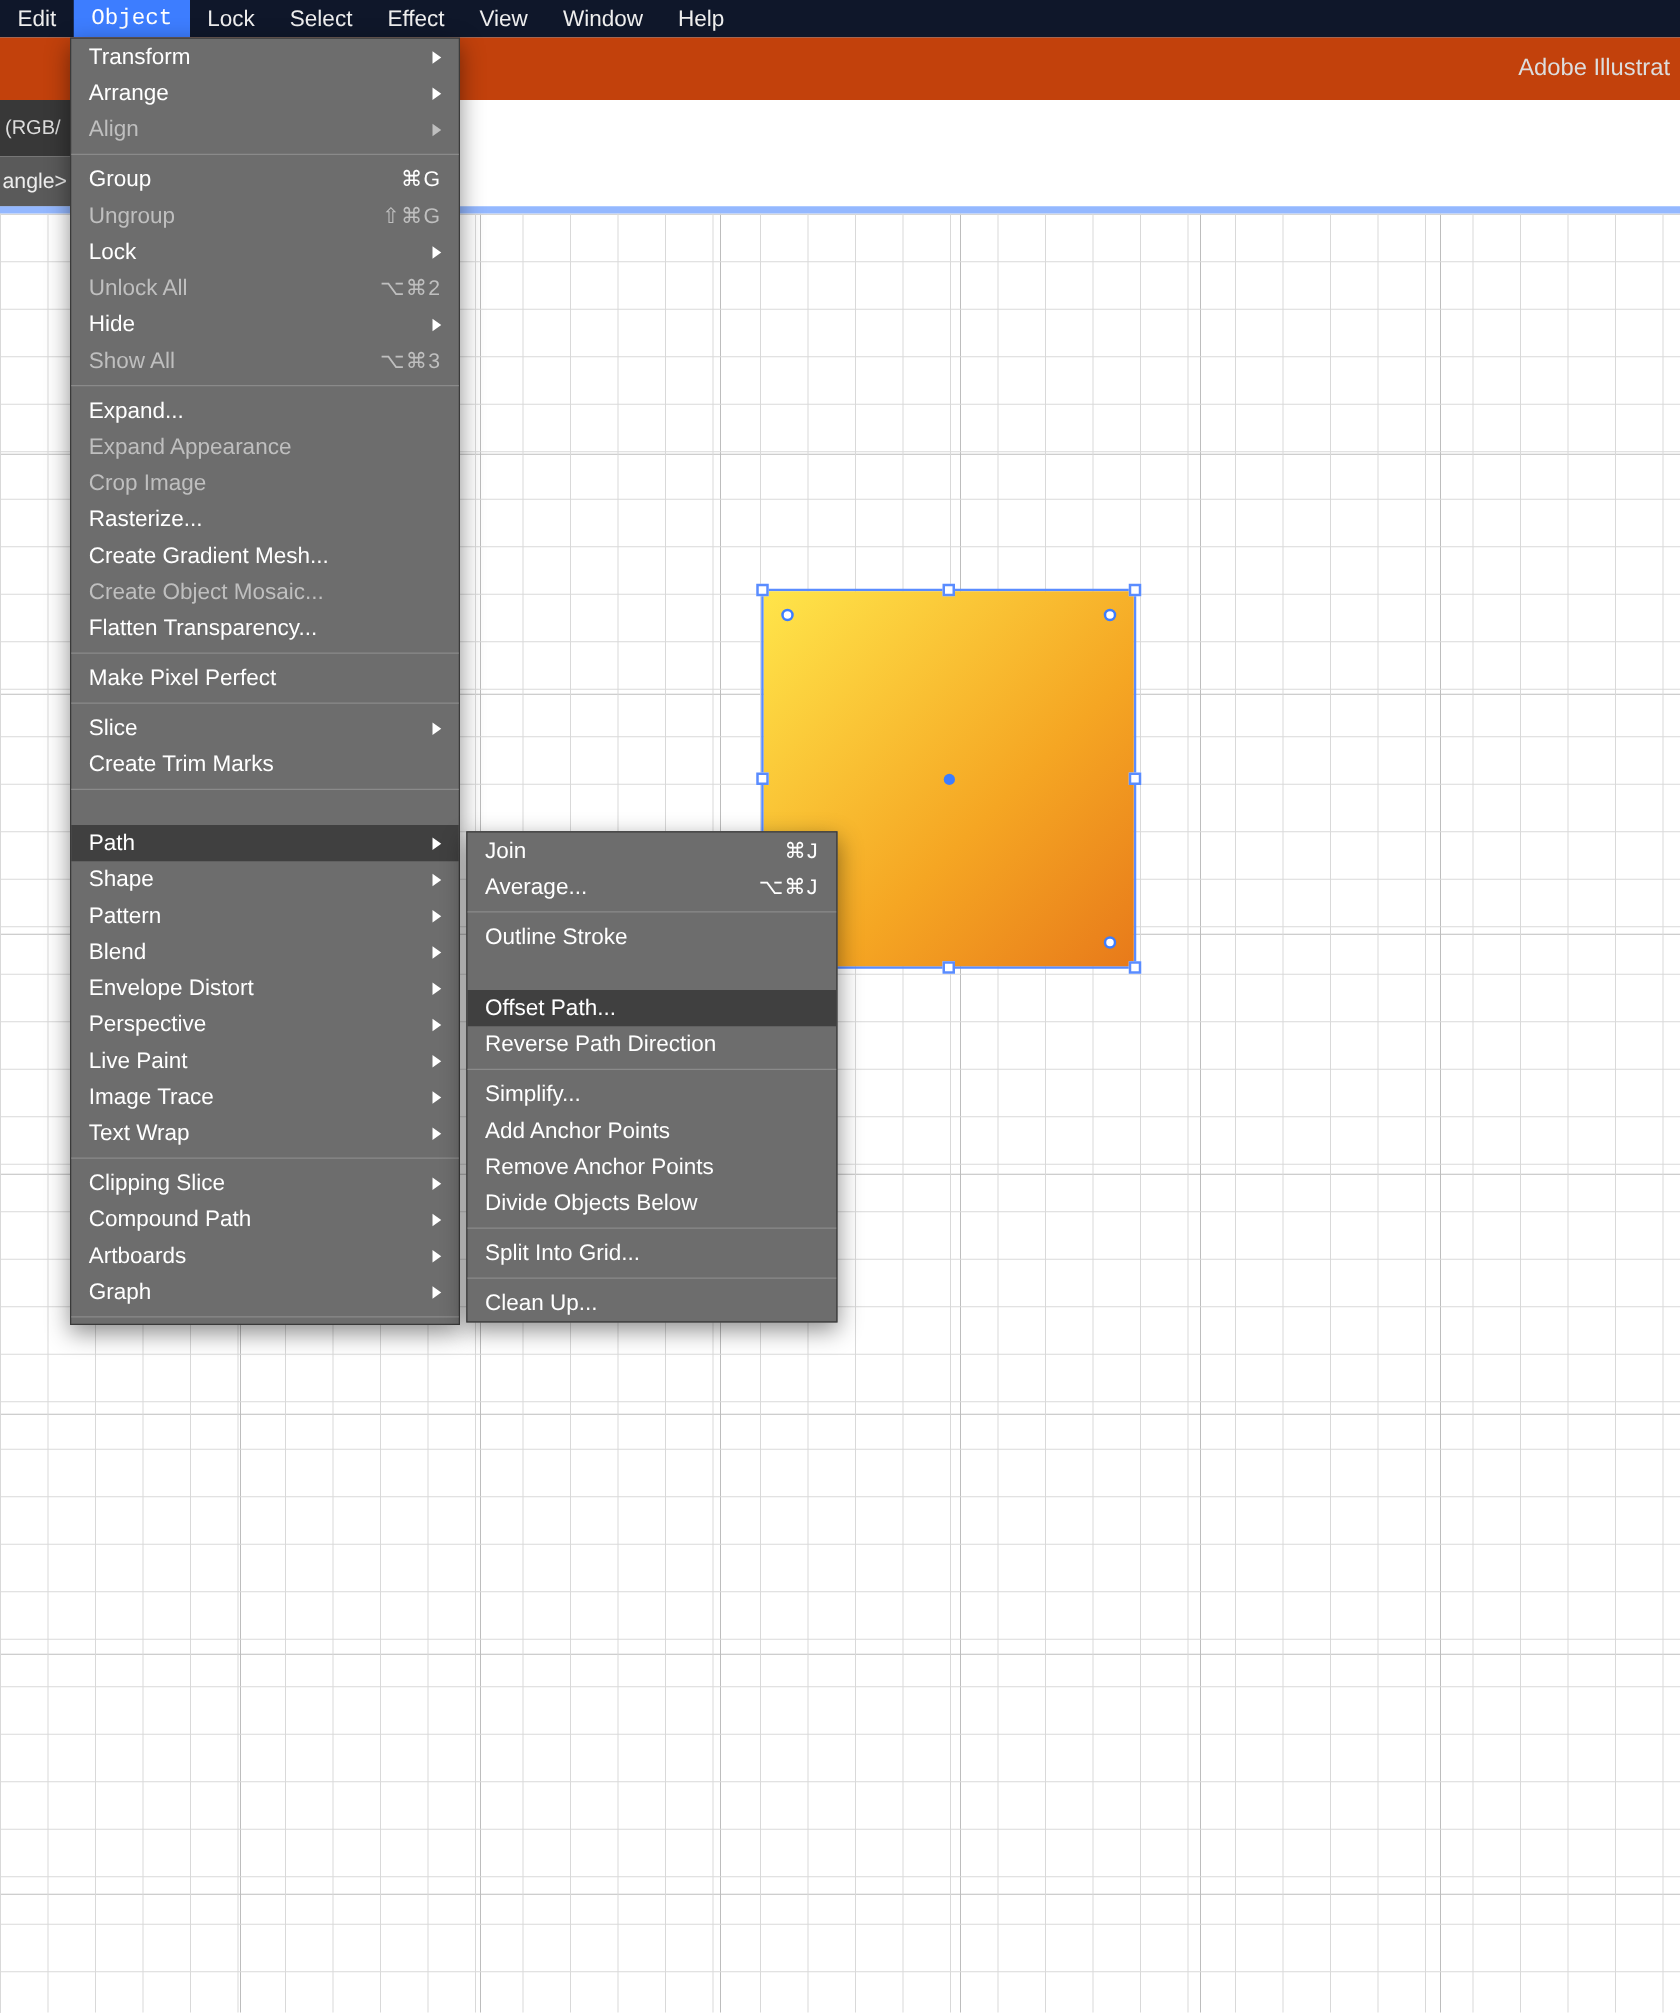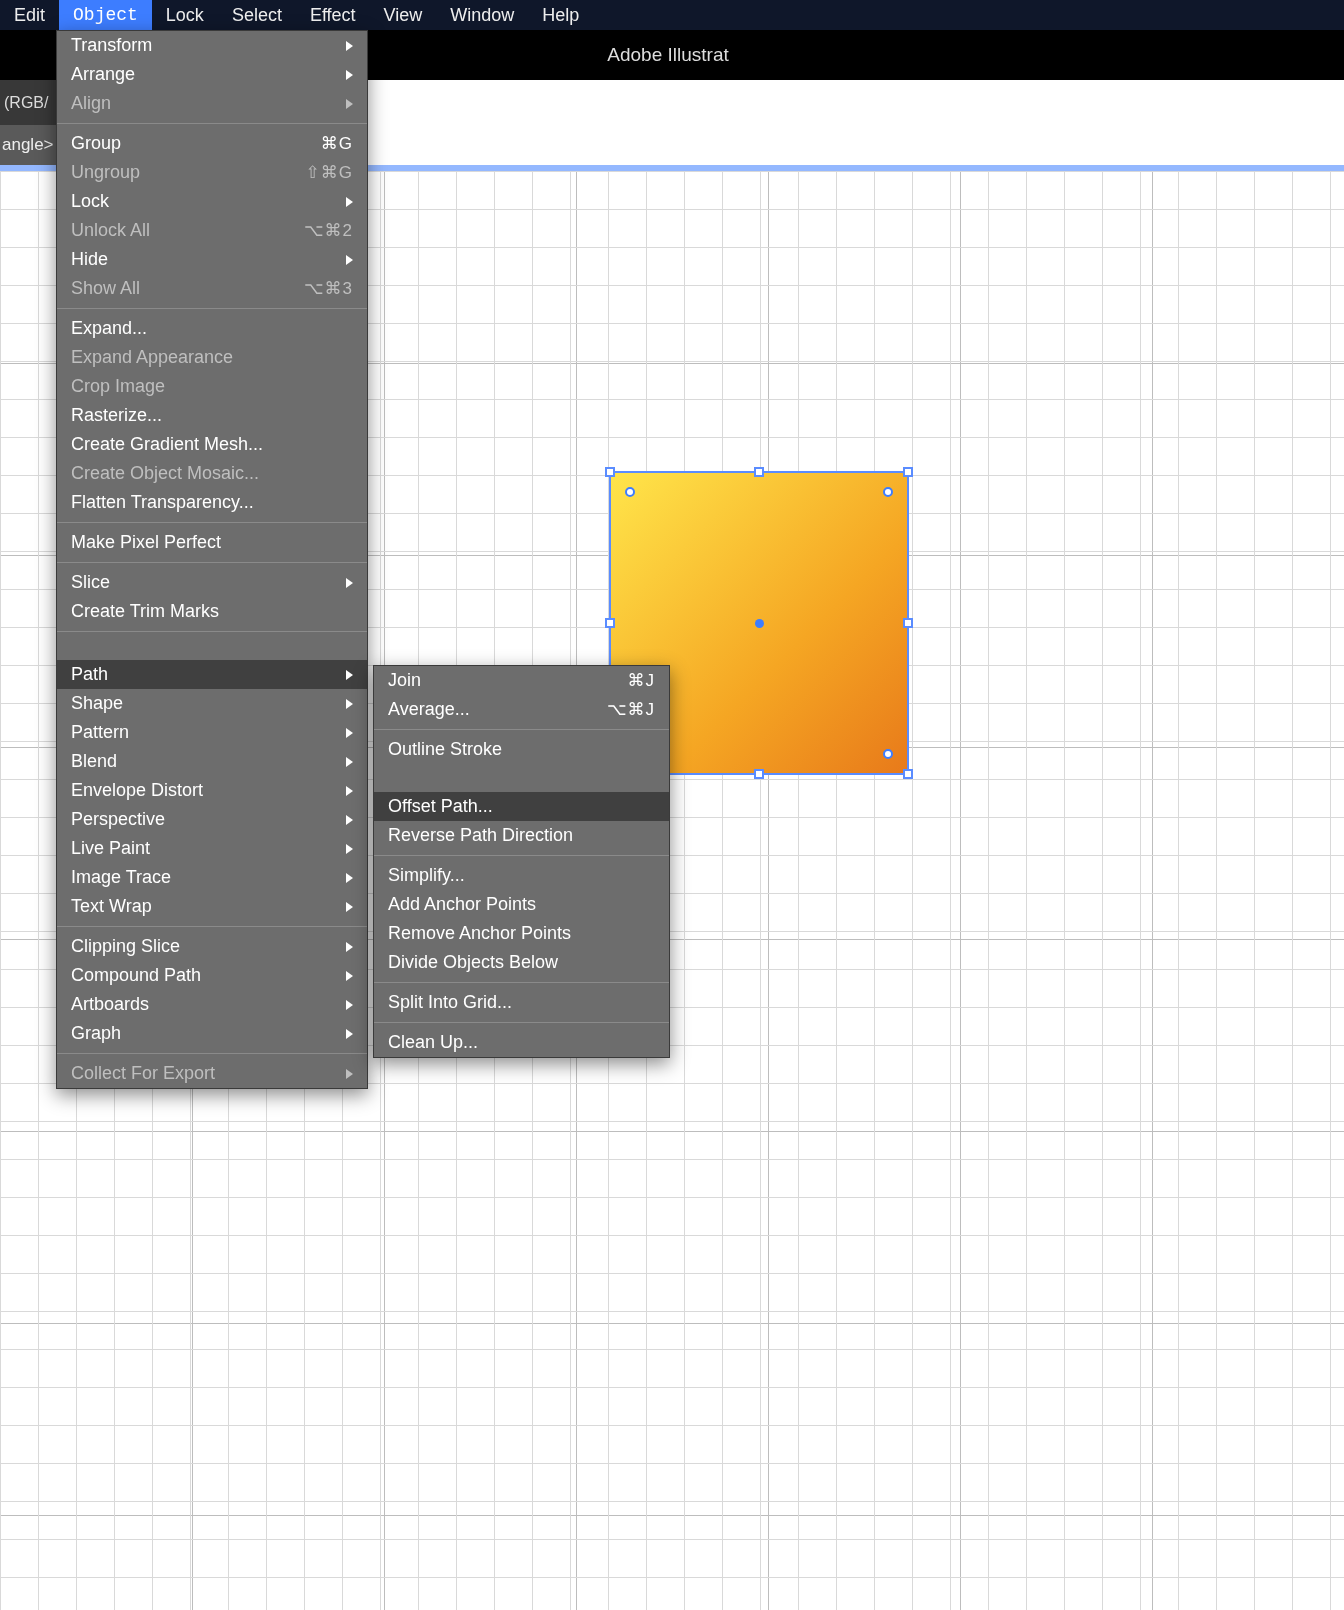--- a/index.html
+++ b/index.html
@@ -1,19 +1,19 @@
 <!DOCTYPE html>
 <html><head>
 <meta charset="utf-8">
 <style>
   html,body{margin:0;padding:0;width:1344px;height:1610px;background:#fff;font-family:-apple-system,"Helvetica Neue",Arial,sans-serif;overflow:hidden;}
   .menubar{position:absolute;left:0;top:0;width:100%;height:30px;background:#0f172a;display:flex;align-items:center;font-size:18px;color:#eee;}
   .menubar .mitem{padding:0 14px;height:30px;line-height:30px;}
   .menubar .mitem.active{background:#3d7dff;color:#fff;font-family:Liberation Mono, monospace;}
-  .titlebar{position:absolute;left:0;top:30px;width:100%;height:50px;background:#000000;color:#ddd;text-align:center;font-size:19px;padding-right:8px;box-sizing:border-box;line-height:50px;}
+  .titlebar{position:absolute;left:0;top:30px;width:100%;height:50px;background:#c2410c;color:#ddd;text-align:right;font-size:19px;padding-right:8px;box-sizing:border-box;line-height:50px;}
   .docbar{position:absolute;left:0;top:80px;width:360px;height:45px;background:#383838;color:#ddd;font-size:16px;line-height:45px;padding-left:4px;box-sizing:border-box;}
   .breadbar{position:absolute;left:0;top:125px;width:360px;height:40px;background:#5a5a5a;color:#eee;font-size:17px;line-height:40px;padding-left:2px;box-sizing:border-box;}
   .bluebar{position:absolute;left:0;top:165px;width:1344px;height:6px;background:#3d7dff;opacity:.55;}
   
   .canvas{position:absolute;left:0;top:171px;right:0;bottom:0;background:#fff;}
   .grid{position:absolute;inset:0;background-image:linear-gradient(#d9d9d9 1px,transparent 1px),linear-gradient(90deg,#d9d9d9 1px,transparent 1px),linear-gradient(#bdbdbd 1px,transparent 1px),linear-gradient(90deg,#bdbdbd 1px,transparent 1px);background-size:38px 38px,38px 38px,192px 192px,192px 192px;}
   
   .selbox{position:absolute;border:2px solid #5a8cff;}
   .shape{position:absolute;inset:0;background:linear-gradient(135deg,#ffe54a 0%,#f5a623 60%,#e87a1a 100%);}
   .handle{position:absolute;width:10px;height:10px;background:#fff;border:2px solid #5a8cff;box-sizing:border-box;}
@@ -190,24 +190,20 @@
     </div>
     <div class="row">
       <span>Artboards</span>
       <span class="arrow"></span>
     </div>
     <div class="row">
       <span>Graph</span>
       <span class="arrow"></span>
     </div>
     <div class="sep"></div>
-    <div class="row disabled">
-      <span>Collect For Export</span>
-      <span class="arrow"></span>
-    </div>
   </div>
 <div class="menu" id="menu-path" style="left:373px;top:665px;width:295px;text-align:center;">
     <div class="row">
       <span>Join</span>
       <span class="short">⌘J</span>
     </div>
     <div class="row">
       <span>Average...</span>
       <span class="short">⌥⌘J</span>
     </div>

